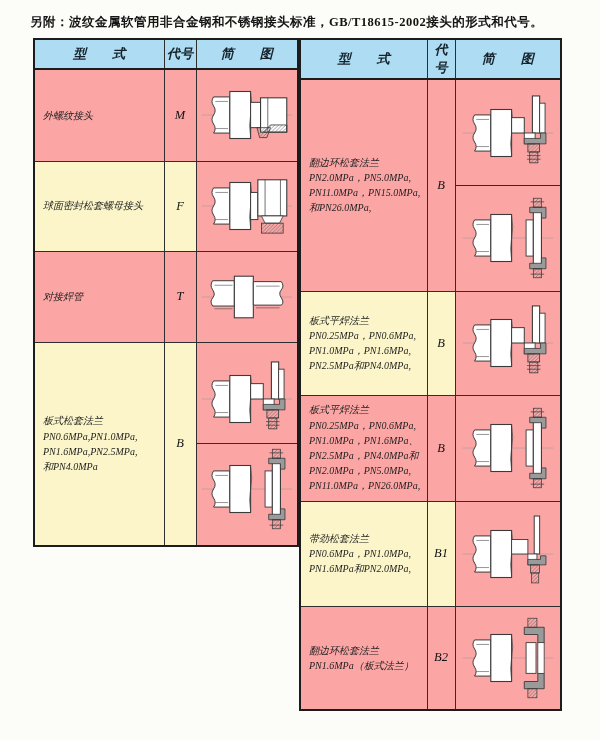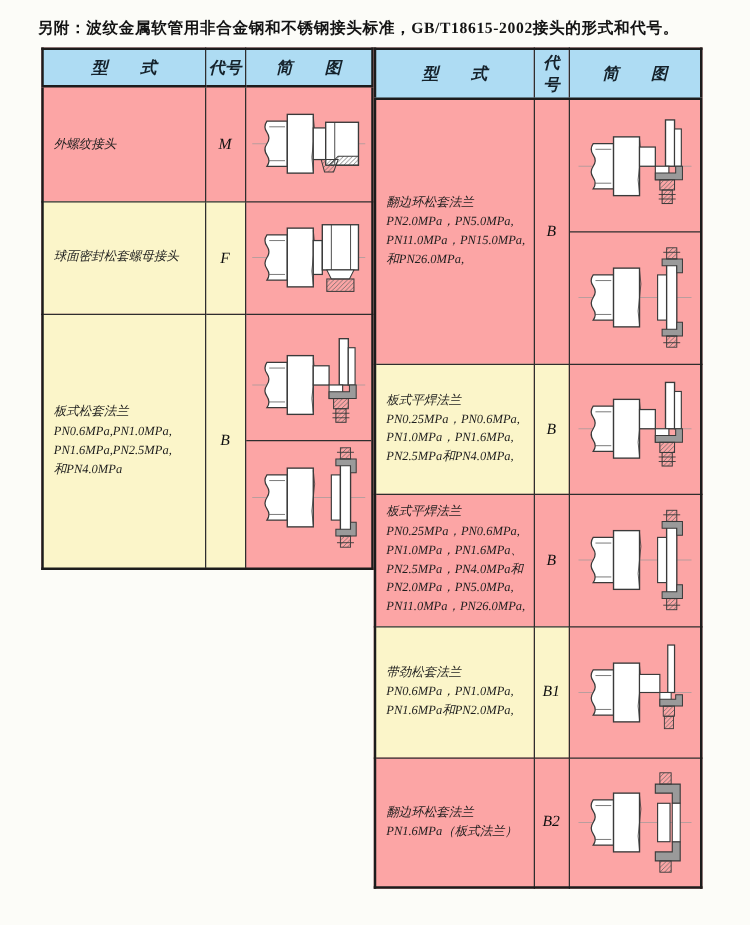--- a/index.html
+++ b/index.html
@@ -101,20 +101,43 @@
               <line x1="17" y1="31" x2="31" y2="31" stroke="#3a3a3a" stroke-width="0.6"></line>
               <line x1="17" y1="61" x2="31" y2="61" stroke="#3a3a3a" stroke-width="0.6"></line>
               <rect x="33" y="20" width="23" height="52" fill="#fff" stroke="#3a3a3a" stroke-width="1.2"></rect>
               <path d="M56 22 q2.5 12 0 24 t0 24" fill="none" stroke="#3a3a3a" stroke-width="0.7"></path>
               <rect x="56" y="31" width="8" height="30" fill="#fff" stroke="#3a3a3a" stroke-width="1.1"></rect>
               <rect x="64" y="17" width="32" height="40" fill="#fff" stroke="#3a3a3a" stroke-width="1.2"></rect>
               <line x1="72" y1="17" x2="72" y2="57" stroke="#3a3a3a" stroke-width="0.8"></line>
               <line x1="89" y1="17" x2="89" y2="57" stroke="#3a3a3a" stroke-width="0.8"></line>
               <path d="M68 57 h24 l-4 8 h-16 z" fill="#fff" stroke="#3a3a3a" stroke-width="0.9"></path>
               <rect x="68" y="65" width="24" height="11" fill="url(#hp)" stroke="#3a3a3a" stroke-width="0.9"></rect>
+            </svg>
+          </div>
+        </td>
+  </tr>
+  <tr style="height:91px">
+    <td class="tcell">对接焊管</td>
+    <td class="ccell">T</td>
+    <td class="dcell">
+          <div class="dbox">
+            <svg width="94" height="84" viewBox="0 0 104 92">
+              <defs>
+                <pattern id="hp" patternUnits="userSpaceOnUse" width="4" height="4">
+                  <path d="M0 4 L4 0" stroke="#666" stroke-width="0.7"></path>
+                </pattern>
+              </defs>
+              <line x1="2" y1="46" x2="102" y2="46" stroke="#999" stroke-width="0.6"></line>
+              <path d="M38 28 H14 q-3.5 5 0 10 t0 9 t0 9 H38 Z" fill="#fff" stroke="#3a3a3a" stroke-width="1.1"></path>
+              <line x1="16" y1="33" x2="36" y2="33" stroke="#3a3a3a" stroke-width="0.6"></line>
+              <line x1="16" y1="59" x2="36" y2="59" stroke="#3a3a3a" stroke-width="0.6"></line>
+              <rect x="38" y="23" width="21" height="46" fill="#fff" stroke="#3a3a3a" stroke-width="1.2"></rect>
+              <path d="M59 29 H90 q3.5 5 0 9 t0 9 t0 8 H59 Z" fill="#fff" stroke="#3a3a3a" stroke-width="1.1"></path>
+              <line x1="62" y1="34" x2="88" y2="34" stroke="#3a3a3a" stroke-width="0.6"></line>
+              <line x1="62" y1="58" x2="88" y2="58" stroke="#3a3a3a" stroke-width="0.6"></line>
             </svg>
           </div>
         </td>
   </tr>
   <tr style="height:204px">
     <td class="tcell hl">板式松套法兰
 PN0.6MPa,PN1.0MPa,
 PN1.6MPa,PN2.5MPa,
 和PN4.0MPa</td>
     <td class="ccell hl">B</td>

